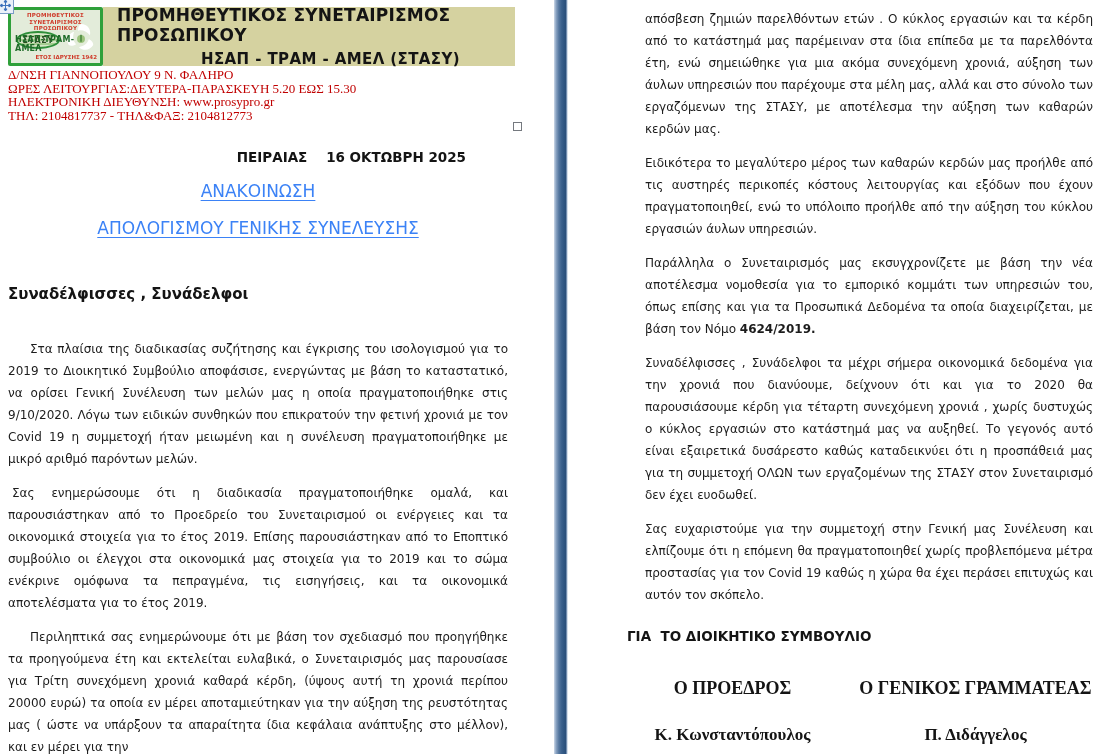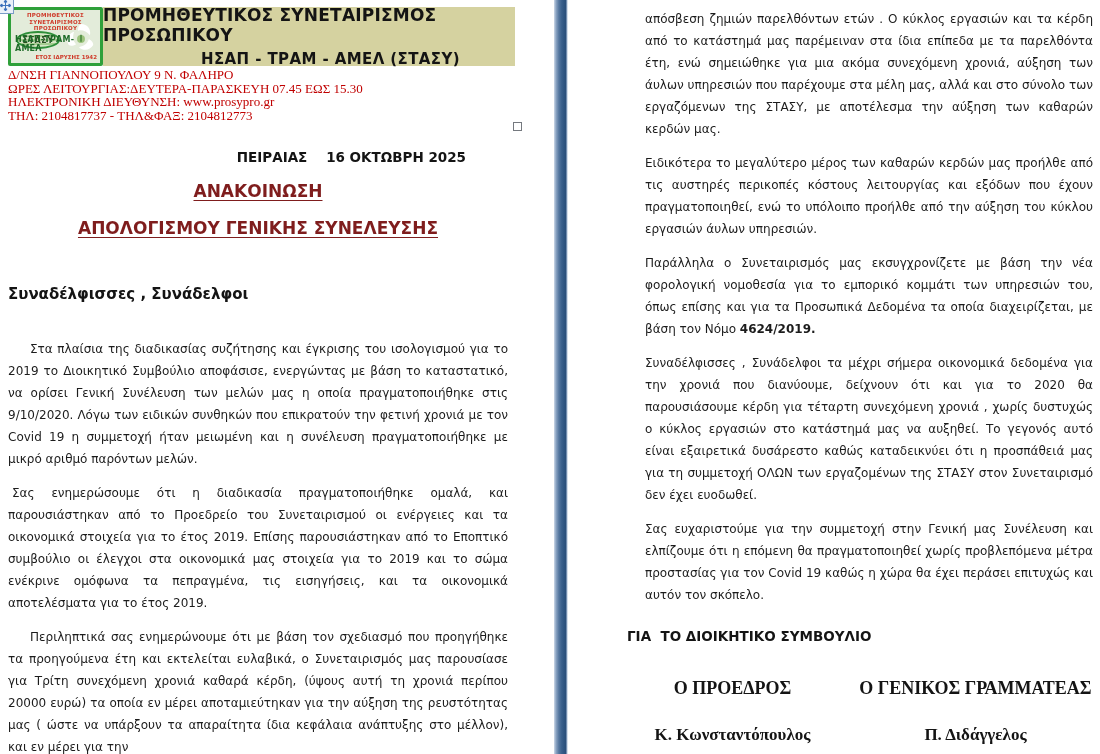--- a/index.html
+++ b/index.html
@@ -20,30 +20,30 @@
   .logo-oval{position:absolute;left:5px;top:21px;width:44px;height:18px;border:2px solid #2f8f3a;border-radius:50%;
              background:repeating-linear-gradient(0deg,#d8e7c8 0 2px,#a3cc8e 2px 4px);
              display:flex;align-items:center;justify-content:center;box-sizing:border-box;}
   .logo-oval span{font-size:8px;font-weight:bold;color:#2a4d20;text-shadow:0 0 1px #fff;letter-spacing:.5px;}
   .logo-emblem{position:absolute;right:3px;top:12px;}
   .logo-bottom{position:absolute;left:4px;bottom:10px;font-size:8px;font-weight:bold;color:#1e6b28;letter-spacing:.2px;}
   .logo-founded{position:absolute;right:3px;bottom:3px;font-size:5.5px;font-weight:bold;color:#cf3a2a;}
 
   .banner{width:412px;height:59px;background:#d5d2a0;box-sizing:border-box;
           display:flex;flex-direction:column;justify-content:center;align-items:center;gap:5px;}
-  .banner-l1{font-size:17px;font-weight:bold;color:#141414;letter-spacing:.2px;}
+  .banner-l1{font-size:17px;font-weight:bold;color:#141414;letter-spacing:.2px;padding-left:14px;}
   .banner-l2{font-size:15px;font-weight:bold;color:#141414;letter-spacing:.4px;padding-left:43px;}
 
   .contact{position:absolute;left:8px;top:68px;font-family:"Liberation Serif",serif;
            color:#c00000;font-size:13px;line-height:13.5px;}
 
   .dateline{position:absolute;left:0;top:149px;width:466px;text-align:right;
             font-size:13.5px;font-weight:bold;white-space:pre;color:#141414;}
 
-  .title{position:absolute;left:8px;width:500px;text-align:center;font-weight:bold;color:#7f1d1d;
+  .title{position:absolute;left:8px;width:500px;text-align:center;font-weight:normal;color:#3b82f6;
          font-size:17px;text-decoration:underline;text-underline-offset:3px;}
   .title1{top:181px;}
   .title2{top:218px;}
 
   .salutation{position:absolute;left:8px;top:285px;font-size:15px;font-weight:bold;color:#141414;}
 
   .left-body{position:absolute;left:8px;top:338px;width:500px;}
   .body-p{margin:0 0 12px 0;font-size:12px;line-height:22px;text-align:justify;color:#1c1c1c;}
   .ind22{text-indent:22px;}
   .ind4{text-indent:4px;}
@@ -100,21 +100,21 @@
       </div>
 
       <div class="banner">
         <div class="banner-l1">ΠΡΟΜΗΘΕΥΤΙΚΟΣ ΣΥΝΕΤΑΙΡΙΣΜΟΣ ΠΡΟΣΩΠΙΚΟΥ</div>
         <div class="banner-l2">ΗΣΑΠ - ΤΡΑΜ - ΑΜΕΛ  (ΣΤΑΣΥ)</div>
       </div>
     </div>
 
     <div class="contact">
       <div>Δ/ΝΣΗ ΓΙΑΝΝΟΠΟΥΛΟΥ 9 Ν. ΦΑΛΗΡΟ</div>
-      <div>ΩΡΕΣ ΛΕΙΤΟΥΡΓΙΑΣ:ΔΕΥΤΕΡΑ-ΠΑΡΑΣΚΕΥΗ 07.45 ΕΩΣ 15.30</div>
+      <div>ΩΡΕΣ ΛΕΙΤΟΥΡΓΙΑΣ:ΔΕΥΤΕΡΑ-ΠΑΡΑΣΚΕΥΗ 5.20 ΕΩΣ 15.30</div>
       <div>ΗΛΕΚΤΡΟΝΙΚΗ ΔΙΕΥΘΥΝΣΗ: www.prosypro.gr</div>
       <div>ΤΗΛ: 2104817737 - ΤΗΛ&amp;ΦΑΞ: 2104812773</div>
     </div>
 
     <div class="dateline">ΠΕΙΡΑΙΑΣ    16 ΟΚΤΩΒΡΗ 2025</div>
 
     <div class="title title1">ΑΝΑΚΟΙΝΩΣΗ</div>
     <div class="title title2">ΑΠΟΛΟΓΙΣΜΟΥ ΓΕΝΙΚΗΣ ΣΥΝΕΛΕΥΣΗΣ</div>
 
     <div class="salutation">Συναδέλφισσες , Συνάδελφοι</div>
@@ -139,21 +139,21 @@
     </div>
 
     <div class="handle-square"></div>
   </div>
 
   <div class="divider"></div>
 
   <div class="page-right">
     <p class="body-p"><span>απόσβεση ζημιών παρελθόντων ετών . Ο κύκλος εργασιών και τα κέρδη από το  κατάστημά μας παρέμειναν στα ίδια επίπεδα με τα παρελθόντα έτη, ενώ σημειώθηκε για μια ακόμα συνεχόμενη χρονιά, αύξηση των άυλων υπηρεσιών που παρέχουμε στα μέλη μας, αλλά και στο σύνολο των εργαζόμενων της ΣΤΑΣΥ, με αποτέλεσμα την αύξηση των καθαρών κερδών μας.</span></p>
     <p class="body-p"><span>Ειδικότερα το μεγαλύτερο μέρος των καθαρών κερδών μας  προήλθε από τις αυστηρές περικοπές κόστους λειτουργίας και εξόδων που έχουν πραγματοποιηθεί, ενώ το υπόλοιπο προήλθε από την αύξηση του κύκλου εργασιών άυλων υπηρεσιών.</span></p>
-    <p class="body-p"><span>Παράλληλα ο Συνεταιρισμός μας εκσυγχρονίζετε με βάση την νέα φορολογική νομοθεσία για το εμπορικό κομμάτι των υπηρεσιών του, όπως επίσης και  για τα Προσωπικά Δεδομένα τα οποία διαχειρίζεται, με βάση τον Νόμο </span><span style="font-weight: bold;">4624/2019.</span></p>
+    <p class="body-p"><span>Παράλληλα ο Συνεταιρισμός μας εκσυγχρονίζετε με βάση την νέα αποτέλεσμα νομοθεσία για το εμπορικό κομμάτι των υπηρεσιών του, όπως επίσης και  για τα Προσωπικά Δεδομένα τα οποία διαχειρίζεται, με βάση τον Νόμο </span><span style="font-weight: bold;">4624/2019.</span></p>
     <p class="body-p"><span>Συναδέλφισσες , Συνάδελφοι τα μέχρι σήμερα οικονομικά δεδομένα για την χρονιά που διανύουμε, δείχνουν ότι και για το 2020 θα παρουσιάσουμε κέρδη για τέταρτη συνεχόμενη χρονιά , χωρίς δυστυχώς ο κύκλος εργασιών στο κατάστημά μας να αυξηθεί. Το γεγονός αυτό είναι εξαιρετικά δυσάρεστο καθώς καταδεικνύει ότι η προσπάθειά μας για τη συμμετοχή ΟΛΩΝ των εργαζομένων της ΣΤΑΣΥ στον Συνεταιρισμό δεν έχει ευοδωθεί.</span></p>
     <p class="body-p"><span>Σας ευχαριστούμε για την συμμετοχή στην Γενική μας Συνέλευση και ελπίζουμε ότι η επόμενη θα πραγματοποιηθεί χωρίς προβλεπόμενα μέτρα προστασίας για τον  Covid 19 καθώς η χώρα θα έχει περάσει επιτυχώς και αυτόν τον σκόπελο.</span></p>
 
     <div class="closing">ΓΙΑ  ΤΟ ΔΙΟΙΚΗΤΙΚΟ ΣΥΜΒΟΥΛΙΟ</div>
 
     <div class="sig-row">
       <div class="sig sig-left">
         <div class="sig-role">Ο ΠΡΟΕΔΡΟΣ</div>
         <div class="sig-name">Κ. Κωνσταντόπουλος</div>
       </div>

